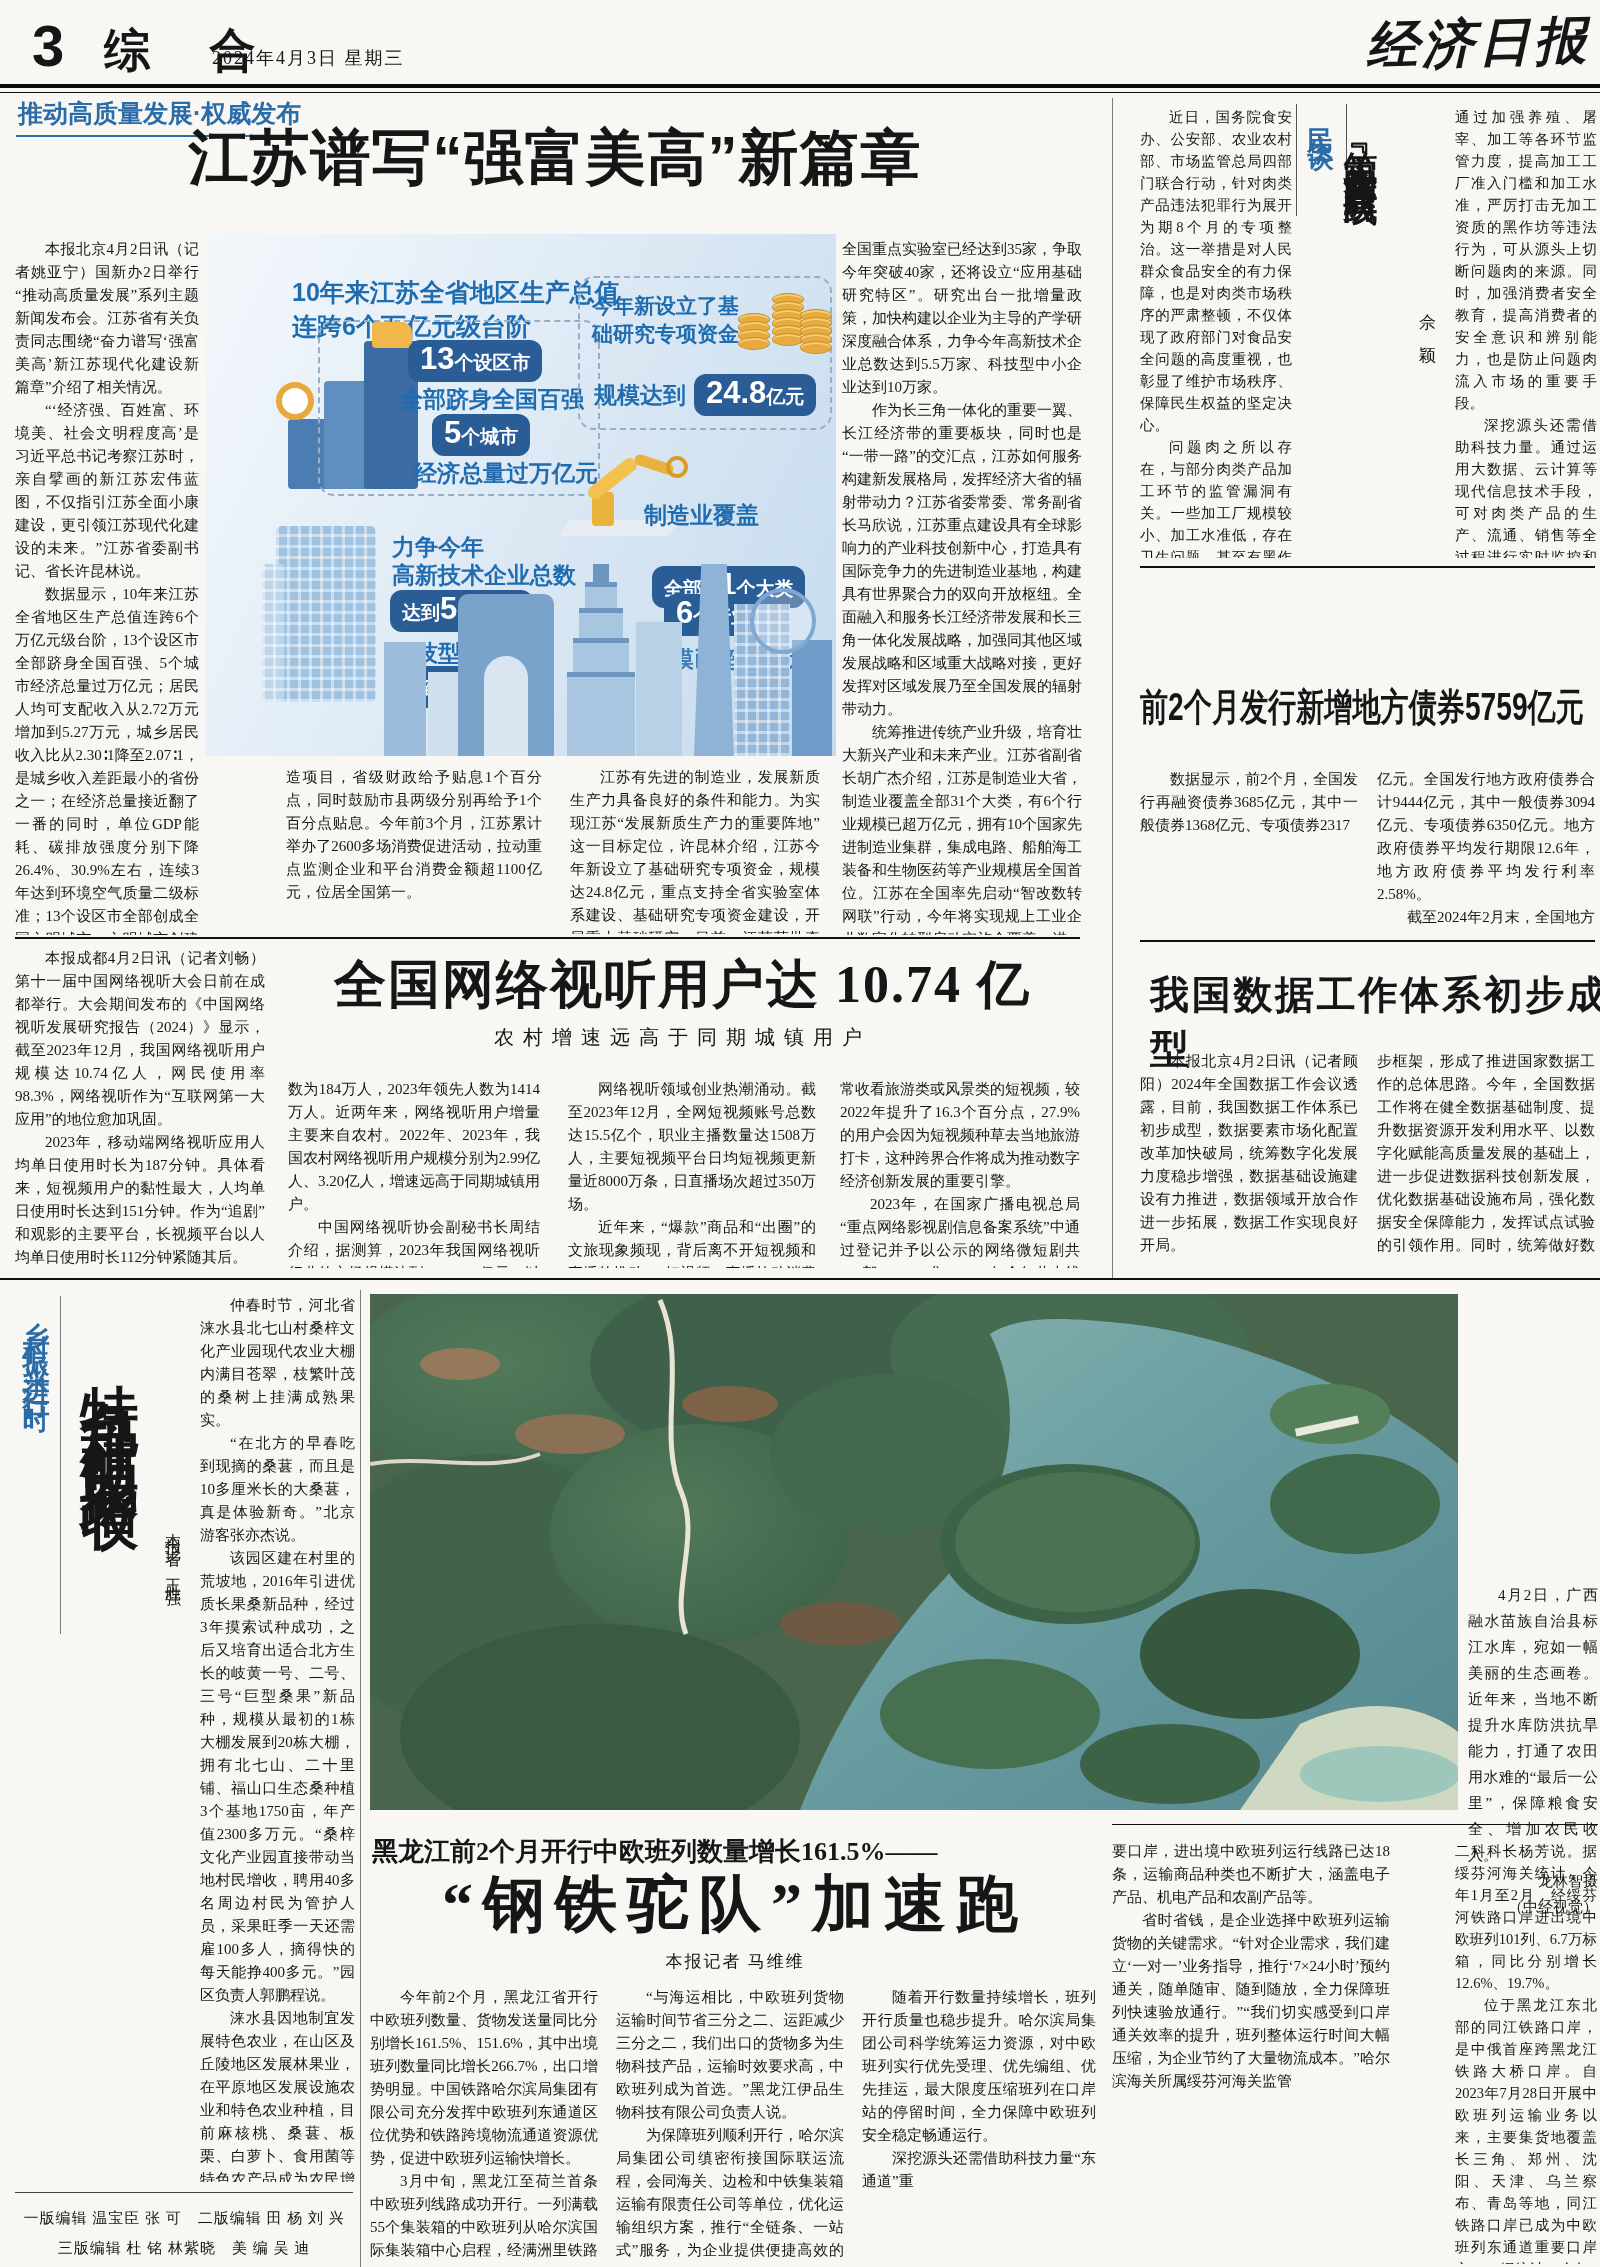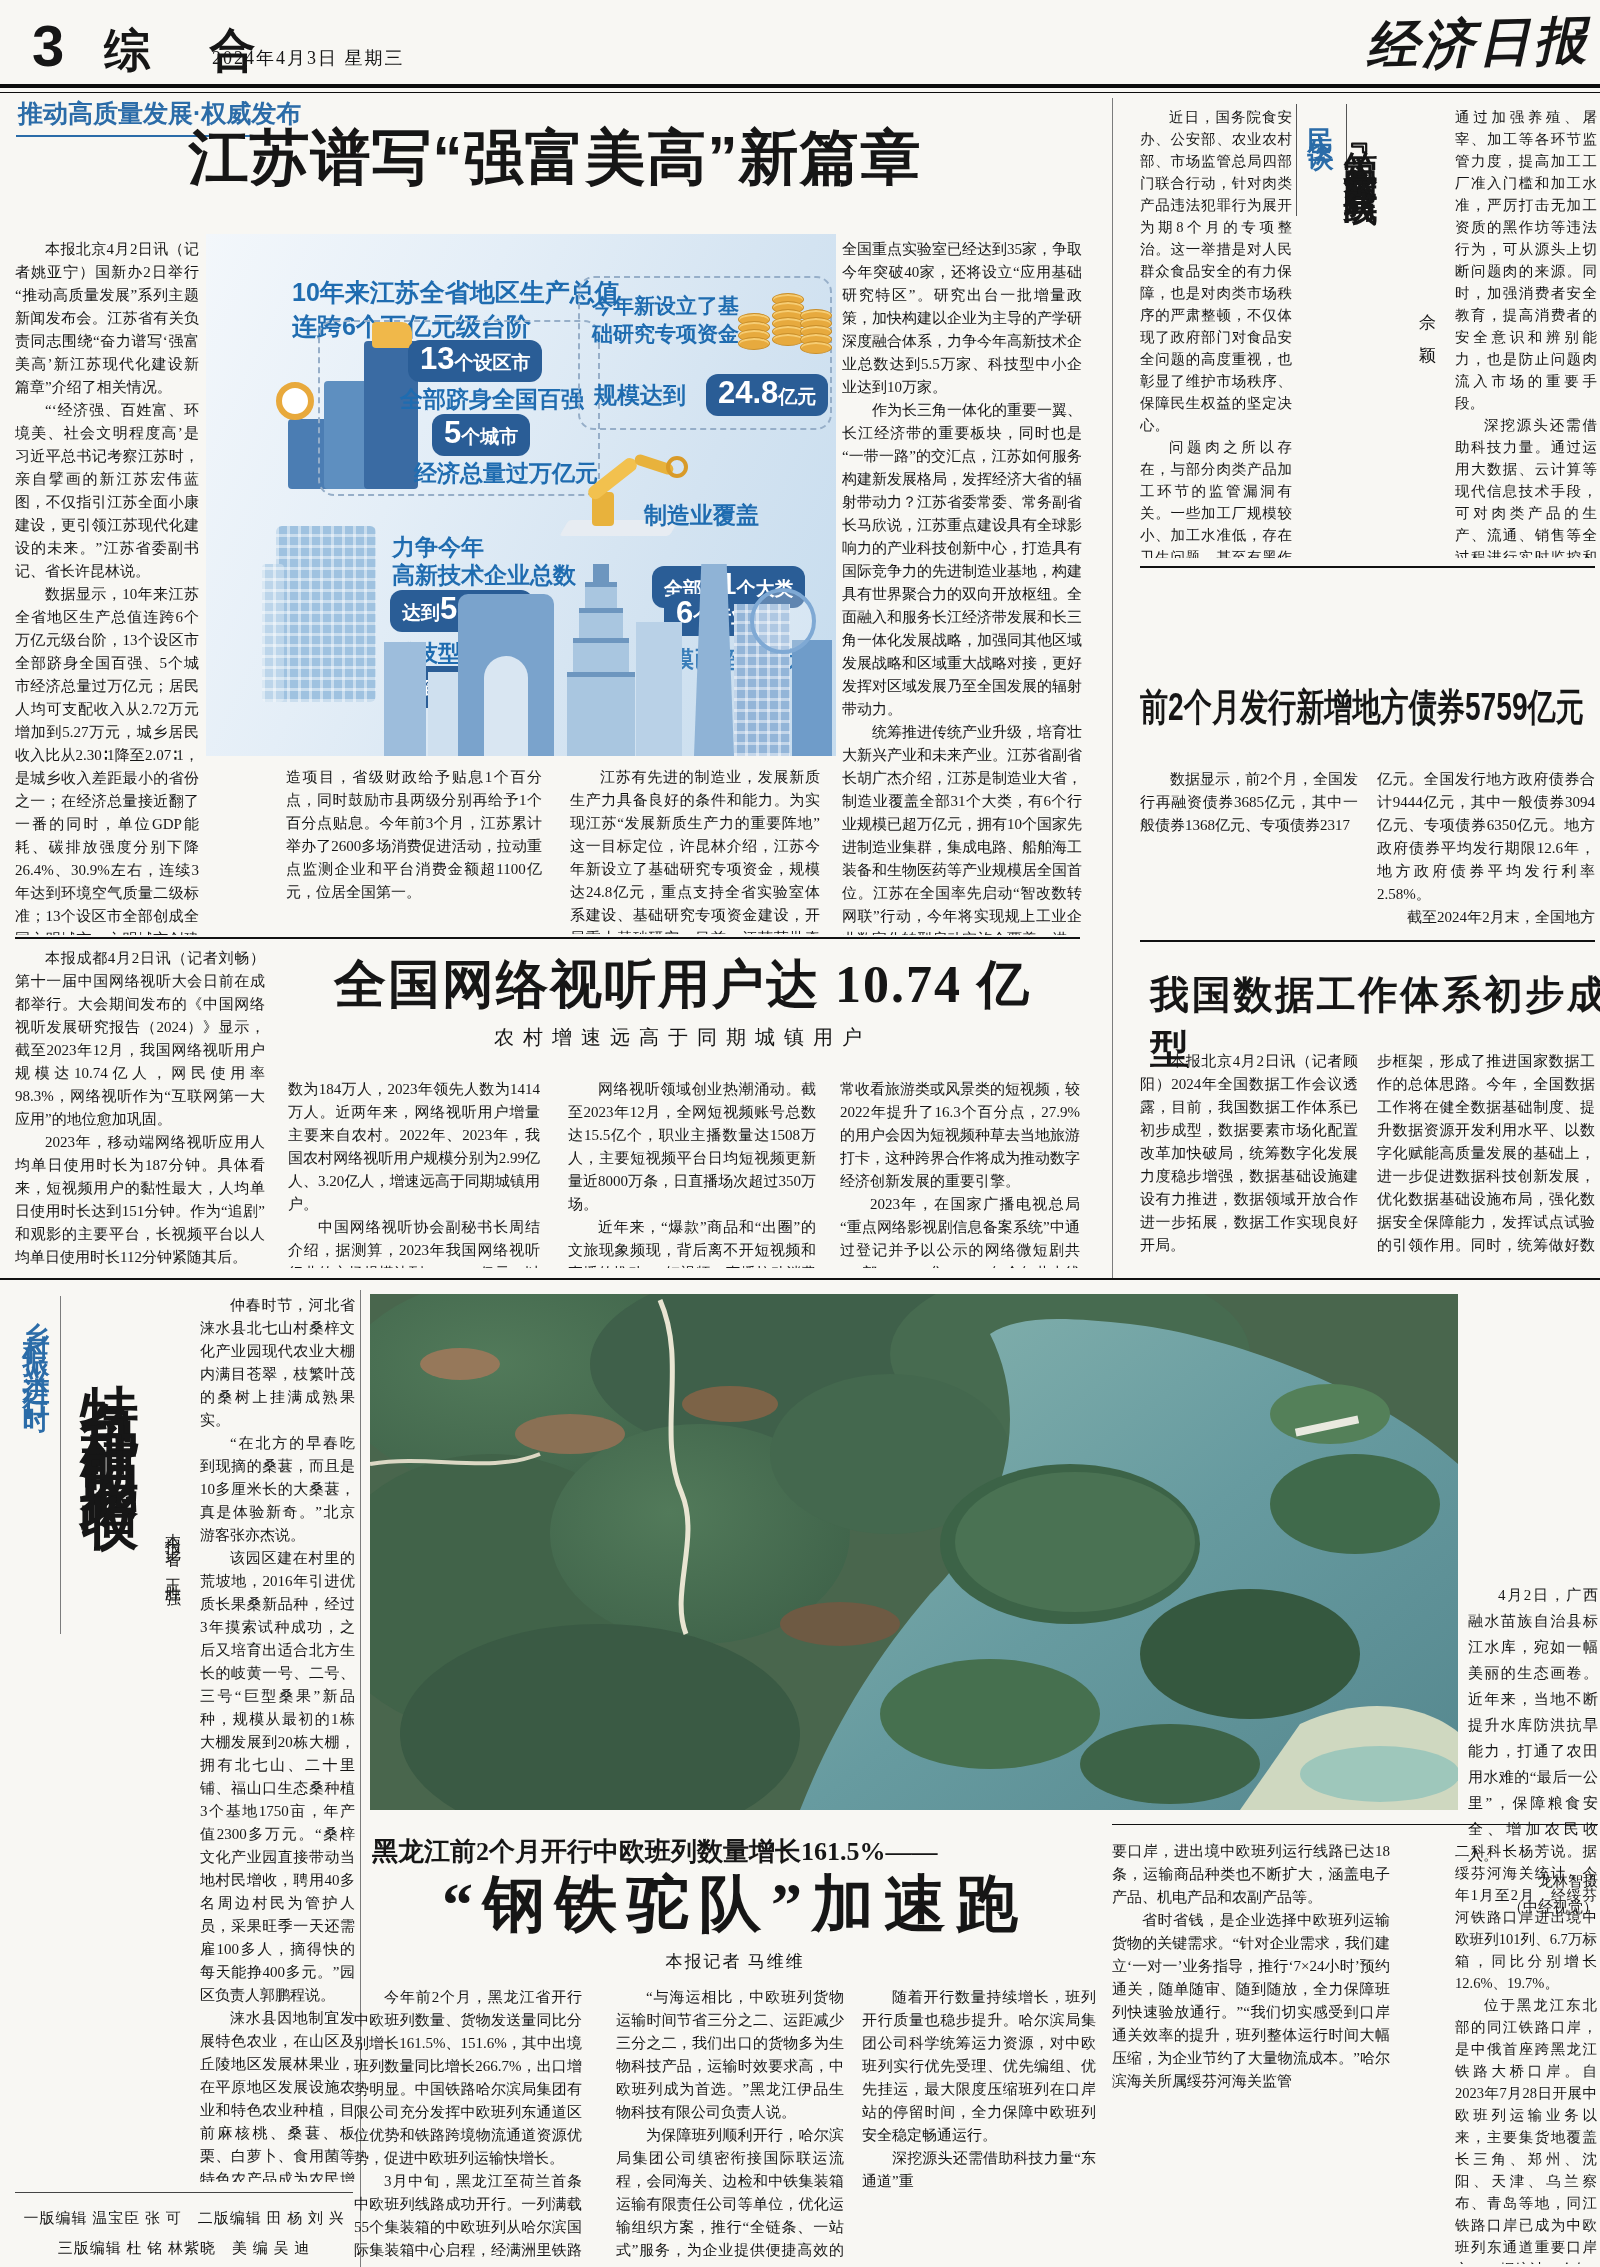--- a/index.html
+++ b/index.html
@@ -122,21 +122,21 @@
             <div class="coin" style="margin-top:-5px;"></div>
         </div>
         <div class="abs" style="left:62px;top:30px;">
           <div class="coin" style="margin-top:-5px;"></div>
             <div class="coin" style="margin-top:-5px;"></div>
             <div class="coin" style="margin-top:-5px;"></div>
             <div class="coin" style="margin-top:-5px;"></div>
             <div class="coin" style="margin-top:-5px;"></div>
         </div>
       </div>
-      <div class="abs" style="left:14px;top:96px;display:flex;align-items:center;gap:20px;">
+      <div class="abs" style="left:14px;top:96px;display:flex;align-items:center;gap:8px;">
         <span class="ig-blue" style="font-size:23px;">规模达到</span>
         <span class="pill"><b class="pnum">24.8</b><span>亿元</span></span>
       </div>
     </div>
 
     <div class="abs" style="left:352px;top:198px;width:130px;height:104px;">
       <div class="abs" style="left:6px;bottom:0;width:110px;height:16px;background:#e7ecf2;transform:skewX(-30deg);border-radius:3px;"></div>
       <div class="abs" style="left:34px;bottom:10px;width:22px;height:34px;background:#e8b23c;border-radius:4px;"></div>
       <div class="abs" style="left:36px;bottom:34px;width:58px;height:14px;background:#f2c14e;border-radius:8px;transform:rotate(-38deg);transform-origin:left bottom;"></div>
       <div class="abs" style="left:76px;bottom:66px;width:40px;height:11px;background:#e8b23c;border-radius:6px;transform:rotate(18deg);"></div>
@@ -309,21 +309,21 @@
       </div>
     <div class="credit">龙林智摄</div>
     <div class="credit">（中经视觉）</div>
   </div>
 
   <div class="abs rule-h" style="left:1112px;top:1824px;width:486px;height:1px;"></div>
 
   <div class="abs t-eyebrow" style="left:372px;top:1834px;">黑龙江前2个月开行中欧班列数量增长161.5%——</div>
   <div class="abs t-byline" style="left:370px;top:1950px;width:730px;">本报记者 马维维</div>
   <div class="abs t-headline" style="left:370px;top:1862px;width:730px;">“钢铁驼队”加速跑</div>
-  <div class="abs bodytext" style="left:354px;top:1986px;width:228px;height:278px;">
+  <div class="abs bodytext" style="left:370px;top:1986px;width:228px;height:278px;">
       <p>今年前2个月，黑龙江省开行中欧班列数量、货物发送量同比分别增长161.5%、151.6%，其中出境班列数量同比增长266.7%，出口增势明显。中国铁路哈尔滨局集团有限公司充分发挥中欧班列东通道区位优势和铁路跨境物流通道资源优势，促进中欧班列运输快增长。</p>
       <p>3月中旬，黑龙江至荷兰首条中欧班列线路成功开行。一列满载55个集装箱的中欧班列从哈尔滨国际集装箱中心启程，经满洲里铁路口岸出境，驶往荷兰蒂尔堡。</p>
     </div>
   <div class="abs bodytext" style="left:616px;top:1986px;width:228px;height:278px;">
       <p>“与海运相比，中欧班列货物运输时间节省三分之二、运距减少三分之二，我们出口的货物多为生物科技产品，运输时效要求高，中欧班列成为首选。”黑龙江伊品生物科技有限公司负责人说。</p>
       <p>为保障班列顺利开行，哈尔滨局集团公司缜密衔接国际联运流程，会同海关、边检和中铁集装箱运输有限责任公司等单位，优化运输组织方案，推行“全链条、一站式”服务，为企业提供便捷高效的班列运输服务，确保班列快装快运、高效运转。</p>
     </div>
   <div class="abs bodytext" style="left:862px;top:1986px;width:234px;height:278px;">
       <p>随着开行数量持续增长，班列开行质量也稳步提升。哈尔滨局集团公司科学统筹运力资源，对中欧班列实行优先受理、优先编组、优先挂运，最大限度压缩班列在口岸站的停留时间，全力保障中欧班列安全稳定畅通运行。</p>
       <p>深挖源头还需借助科技力量“东通道”重</p>

